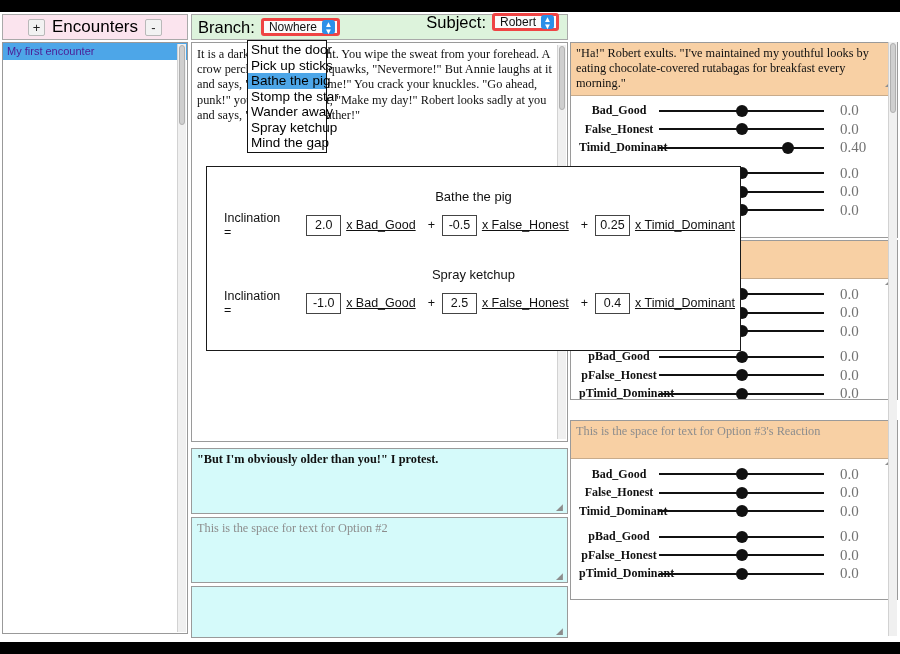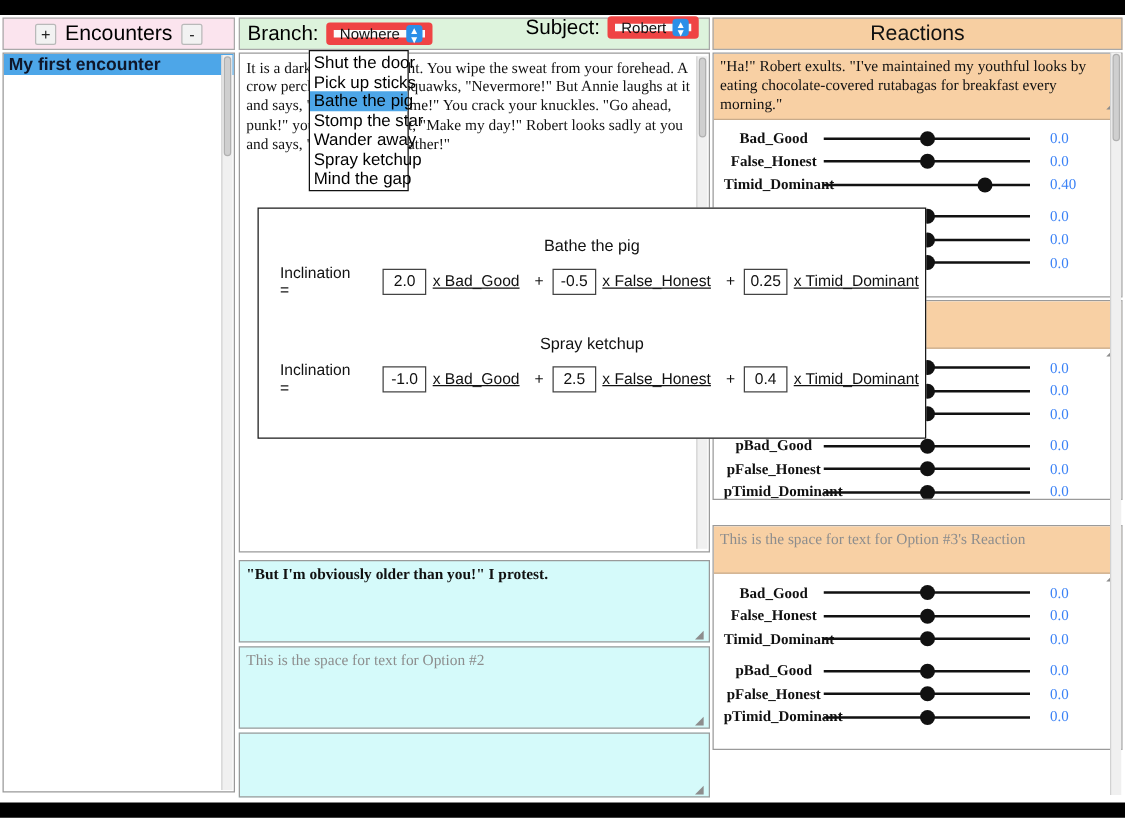--- a/index.html
+++ b/index.html
@@ -48,23 +48,23 @@
     left: 0; top: 28px;
     width: 186px; height: 592px;
     border: 1px solid #999;
     background: #fff;
     overflow: hidden;
   }
   .enc-item {
     height: 17px;
     line-height: 17px;
     padding-left: 4px;
-    font-size: 14px;
-    font-weight: bold;
-    color: #0f172a;
+    font-size: 11px;
+    font-weight: normal;
+    color: #4c1d95;
   }
   .enc-item.selected { background: #4da6e8; }
   .vscroll {
     position: absolute;
     top: 1px; right: 1px;
     width: 9px; bottom: 1px;
     background: #f0f0f0;
     border-left: 1px solid #d2d2d2;
   }
   .vscroll .thumb {
@@ -87,21 +87,21 @@
     border: 1px solid #a9a9a9;
     display: flex; align-items: center;
     padding: 0 6px;
     position: relative;
   }
   .bar-label { font-size: 16.5px; color: #000; }
   .combo {
     display: inline-flex; align-items: center;
     height: 18px;
     background: #fbfbfb;
-    border: 6px solid #ef4444;
+    border: 3px solid #ef4444;
     border-radius: 3px;
     padding: 0 2px 0 5px;
     font-size: 12px;
     color: #111;
     margin-left: 6px;
     cursor: pointer;
   }
   .combo .val { margin-right: 5px; }
   .combo .arrows {
     width: 13px; height: 14px;
@@ -250,22 +250,22 @@
     border-radius: 50%;
     background: #111;
     margin-left: -6px;
     cursor: pointer;
   }
   .srow .val {
     width: 54px;
     text-align: left;
     padding-left: 16px;
     font-family: "Liberation Serif", serif;
-    font-size: 12px;
-    color: #3b82f6;
+    font-size: 15px;
+    color: #737373;
   }
 
   
   #incl-dialog {
     position: absolute;
     left: 206px; top: 154px;
     width: 535px; height: 185px;
     background: #ffffff;
     border: 1px solid #1a1a1a;
     z-index: 90;
@@ -364,21 +364,20 @@
         <div class="mi sel">Bathe the pig</div>
         <div class="mi">Stomp the star</div>
         <div class="mi">Wander away</div>
         <div class="mi">Spray ketchup</div>
         <div class="mi">Mind the gap</div>
       </div>
 
   </div>
 
   <div id="right-col">
-    <div id="reactions-hdr">Reactions</div>
 
     <div class="react-group" style="top:28px;height:196px;">
       <div class="react-text filled">"Ha!" Robert exults. "I've maintained my youthful looks by eating chocolate-covered rutabagas for breakfast every morning."</div>
       <div class="sliders" id="sl0">
           <div class="srow">
             <div class="lab">Bad_Good</div>
             <div class="track">
               <div class="line"></div>
               <div class="knob" style="left: 50%;"></div>
             </div>

